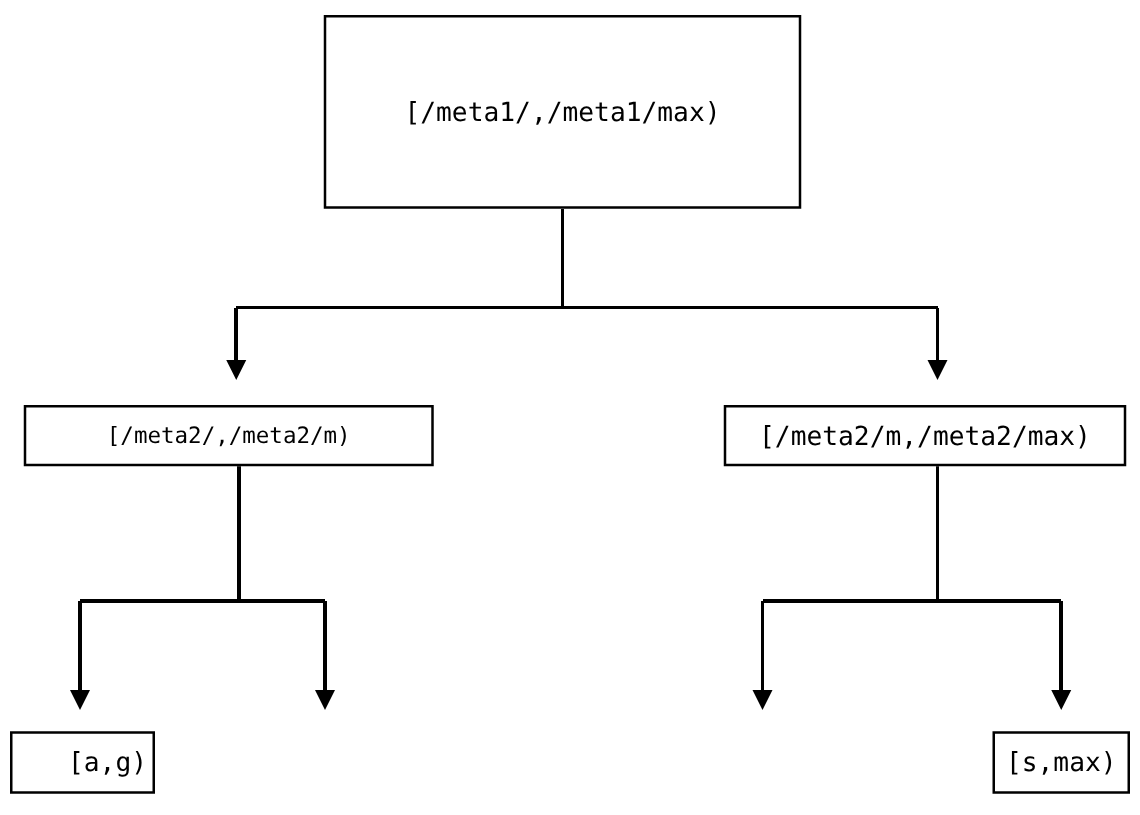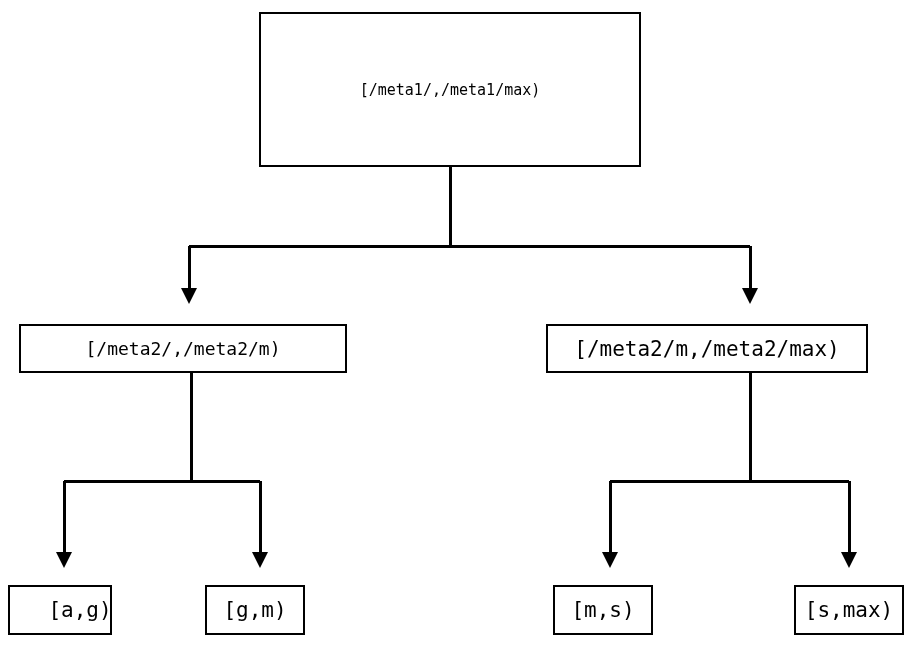--- a/index.html
+++ b/index.html
@@ -33,42 +33,42 @@
     color: #000000;
     font-family: "DejaVu Sans Mono", "Liberation Mono", monospace;
     white-space: pre;
     letter-spacing: 0px;
   }
   .node-root {
     left: 259px;
     top: 12px;
     width: 382px;
     height: 155px;
-    font-size: 15px;
+    font-size: 21px;
   }
   .node-mid-left {
     left: 19px;
     top: 324px;
     width: 328px;
     height: 49px;
     font-size: 18px;
   }
   .node-mid-right {
-    left: 546px;
+    left: 579px;
     top: 324px;
     width: 322px;
     height: 49px;
     font-size: 21px;
   }
   .node-leaf {
     top: 585px;
     height: 50px;
     font-size: 21px;
   }
-  .node-leaf-ag    { left: 8px;   width: 104px; padding-left: 40px; }
+  .node-leaf-ag    { left: 8px;   width: 116px; padding-left: 40px; }
   .node-leaf-gm    { left: 205px; width: 100px; }
   .node-leaf-ms    { left: 553px; width: 100px; }
   .node-leaf-smax  { left: 775px; width: 110px; margin-left: 19px; }
 </style>
 </head>
 <body>
 
 <div id="diagram-canvas">
 
   <svg class="tree-svg" viewBox="0 0 912 652" width="912" height="652" aria-hidden="true">
@@ -110,19 +110,17 @@
   </svg>
 
   <div class="node-box node-root">[/meta1/,/meta1/max)</div>
 
   <div class="node-box node-mid-left">[/meta2/,/meta2/m)</div>
 
   <div class="node-box node-mid-right">[/meta2/m,/meta2/max)</div>
 
   <div class="node-box node-leaf node-leaf-ag">[a,g)</div>
 
-  <div class="node-box node-leaf node-leaf-gm">[g,m)</div>
 
-  <div class="node-box node-leaf node-leaf-ms">[m,s)</div>
 
   <div class="node-box node-leaf node-leaf-smax">[s,max)</div>
 
 </div>
 
 </body></html>

